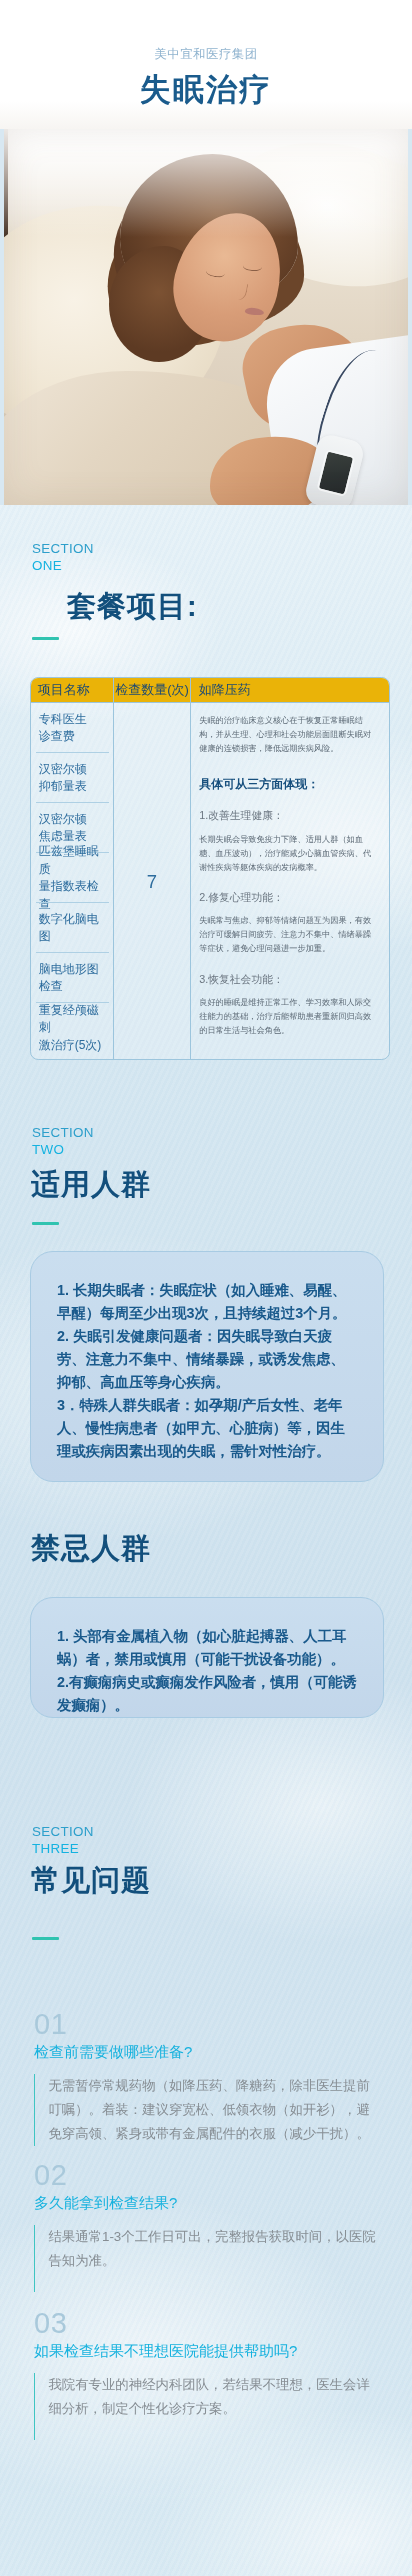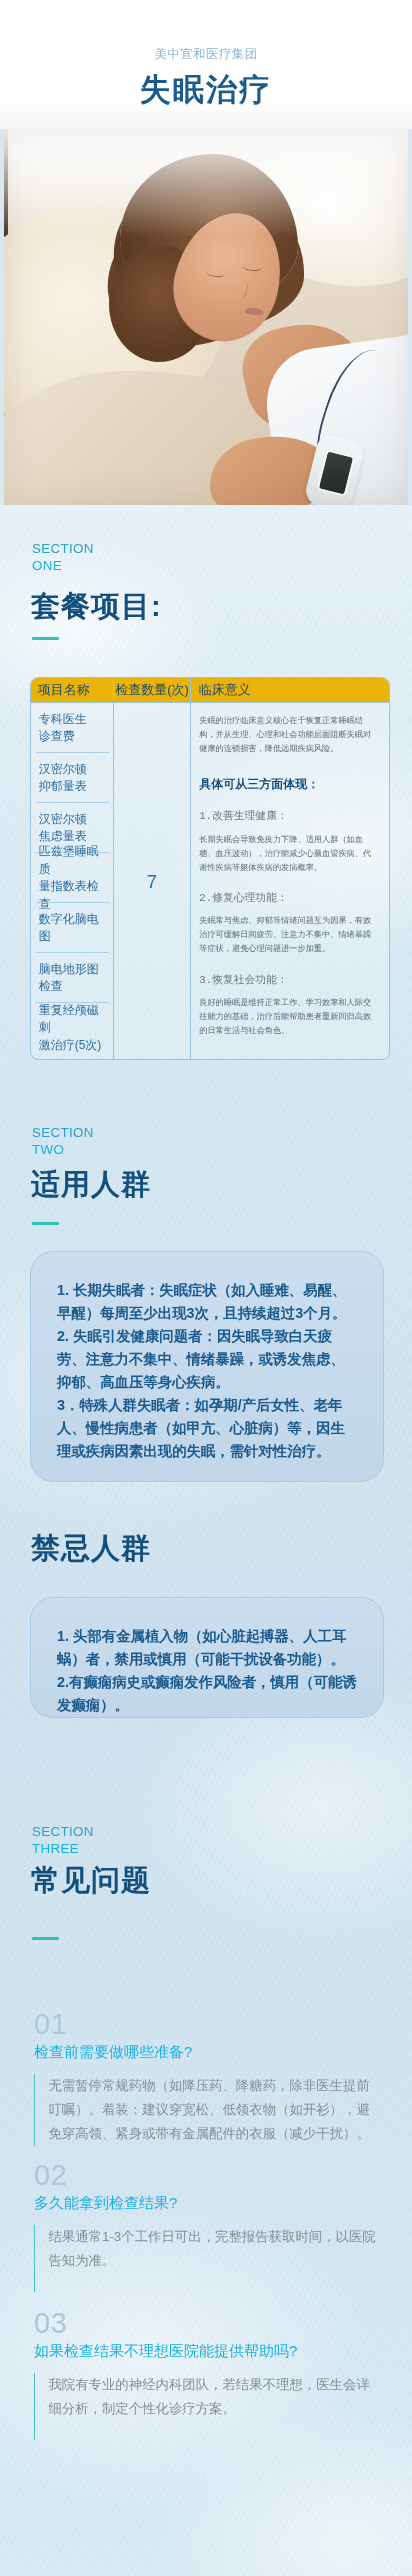--- a/index.html
+++ b/index.html
@@ -92,38 +92,38 @@
   .tcol1{width:83px;border-right:0.5px solid #9cc5dd;box-sizing:border-box;}
   .tcol2{width:76px;border-right:0.5px solid #9cc5dd;display:flex;align-items:center;justify-content:center;}
   .tcol3{flex:1;padding:11.3px 10.3px 0 8.2px;box-sizing:border-box;}
   .tseg{height:50px;display:flex;align-items:center;padding-left:7.7px;padding-right:3.1px;
       position:relative;font-size:12px;line-height:17.5px;color:#2d6c9d;white-space:pre-line;}
   .tseg:not(:last-child)::after{content:"";position:absolute;left:5.2px;right:4.1px;bottom:0;
       border-bottom:0.5px solid #aed0e4;}
   .count-val{font-size:18.5px;color:#2d6c9d;}
   .sig-intro,.pt-body{font-size:8.2px;line-height:14px;color:#5d6a76;margin:0;}
   .sig-sub{font-size:12px;font-weight:700;color:#174f7d;margin:19.6px 0 0 0;}
-  .pt-head{font-size:10.8px;color:#6b7681;margin:16.5px 0 0 0;font-family:Liberation Mono, monospace;}
+  .pt-head{font-size:10.8px;color:#6b7681;margin:16.5px 0 0 0;}
   .pt-body{margin-top:9.3px;}
   
   .card{position:absolute;left:30px;width:354px;box-sizing:border-box;
       background:linear-gradient(180deg,#cadeef 0%,#c2d6ea 100%);
       border:0.5px solid #a8cbe3;border-radius:23px;padding:27px 26px;}
   .card p{margin:0;font-size:14.4px;font-weight:700;line-height:23px;color:#1a5a8c;}
   .card-suitable{top:1251px;height:231px;}
   .card-contra{top:1597px;height:121px;}
   
   .faq{position:absolute;left:34px;width:361px;}
   .faq-num{font-size:29px;line-height:29px;color:#a9c9db;font-weight:500;letter-spacing:0.5px;}
   .faq-q{font-size:15px;font-weight:500;color:#17b2de;margin-top:4.1px;}
   .faq-ans{margin-top:12.4px;border-left:1.5px solid #3fc5c2;padding-left:13.4px;min-height:67px;
       width:334px;font-size:13.4px;line-height:24px;color:#868d93;}
   .faq-1{top:2010px;} .faq-2{top:2161px;} .faq-3{top:2309px;}
   
-  .lbl-1{top:540px;} .ttl-1{top:587px;} .dash-1{top:637px;}
+  .lbl-1{top:540px;} .ttl-1{top:587px;margin-left:36px;} .dash-1{top:637px;}
   .lbl-2{top:1124px;} .ttl-2{top:1165px;} .dash-2{top:1222px;}
   .ttl-contra{top:1529px;}
   .lbl-3{top:1823px;} .ttl-3{top:1861px;} .dash-3{top:1937px;}
 </style>
 </head>
 <body>
 
 <div class="page">
 
   <div class="blue-bg"></div>
@@ -158,21 +158,21 @@
     <span class="l1">SECTION</span>
     <span class="l2">ONE</span>
   </div>
   <div class="sec-title ttl-1">套餐项目:</div>
   <div class="dash dash-1"></div>
 
   <div class="pkg-table">
     <div class="t-head">
       <div class="th c1">项目名称</div>
       <div class="th c2">检查数量(次)</div>
-      <div class="th c3">临床意义</div>
+      <div class="th c3">如降压药</div>
     </div>
     <div class="t-body">
       <div class="tcol1">
         <div class="tseg">专科医生
 诊查费</div>
         <div class="tseg">汉密尔顿
 抑郁量表</div>
         <div class="tseg">汉密尔顿
 焦虑量表</div>
         <div class="tseg">匹兹堡睡眠质

